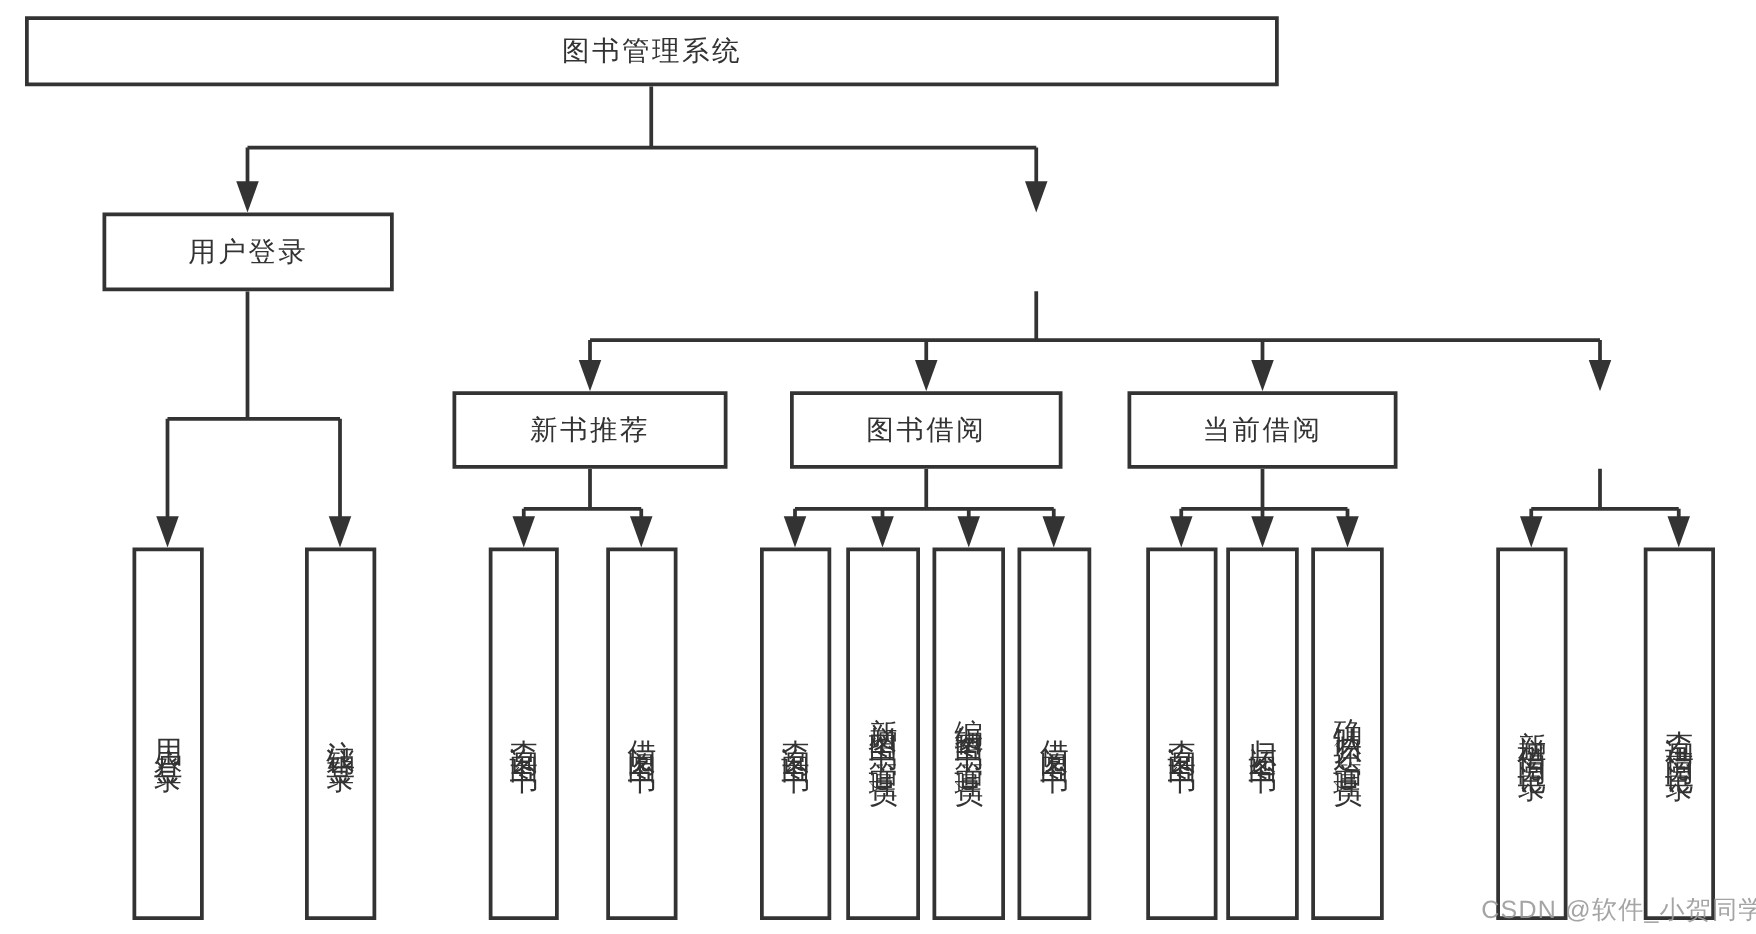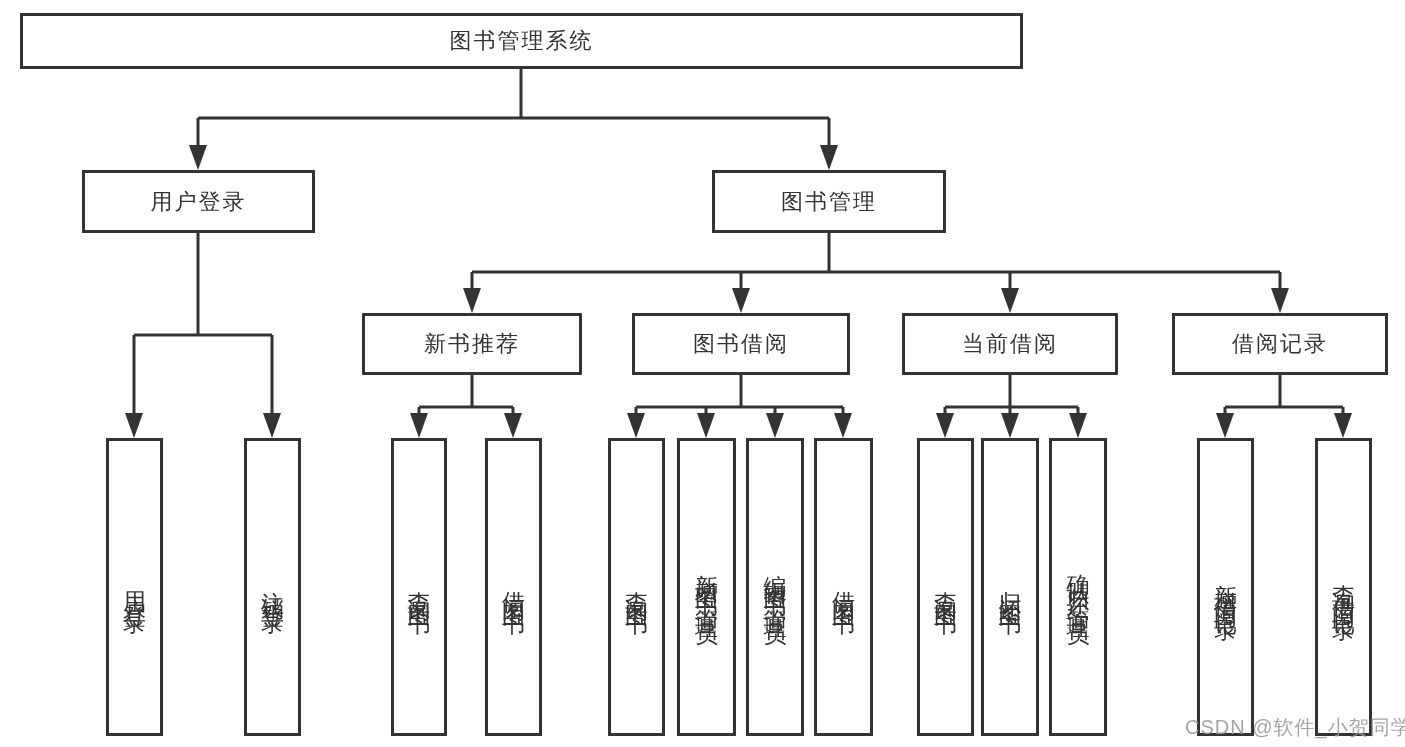--- a/index.html
+++ b/index.html
@@ -95,35 +95,29 @@
     </g>
   </svg>
 
   <div class="hbox" style="left:20px; top:13px; width:1003px; height:56px;">
     <span>图书管理系统</span>
   </div>
 
   <div class="hbox" style="left:82px; top:170px; width:233px; height:63px;">
     <span>用户登录</span>
   </div>
-  <div class="hbox" style="left:712px; top:170px; width:234px; height:63px;">
-    <span>图书管理</span>
-  </div>
 
   <div class="hbox" style="left:362px; top:313px; width:220px; height:62px;">
     <span>新书推荐</span>
   </div>
   <div class="hbox" style="left:632px; top:313px; width:218px; height:62px;">
     <span>图书借阅</span>
   </div>
   <div class="hbox" style="left:902px; top:313px; width:216px; height:62px;">
     <span>当前借阅</span>
-  </div>
-  <div class="hbox" style="left:1172px; top:313px; width:216px; height:62px;">
-    <span>借阅记录</span>
   </div>
 
   <div class="vbox" style="left:106px; width:57px;">
     <span class="vtext">用户登录</span>
   </div>
   <div class="vbox" style="left:244px; width:57px;">
     <span class="vtext">注销登录</span>
   </div>
 
   <div class="vbox" style="left:391px; width:56px;">

